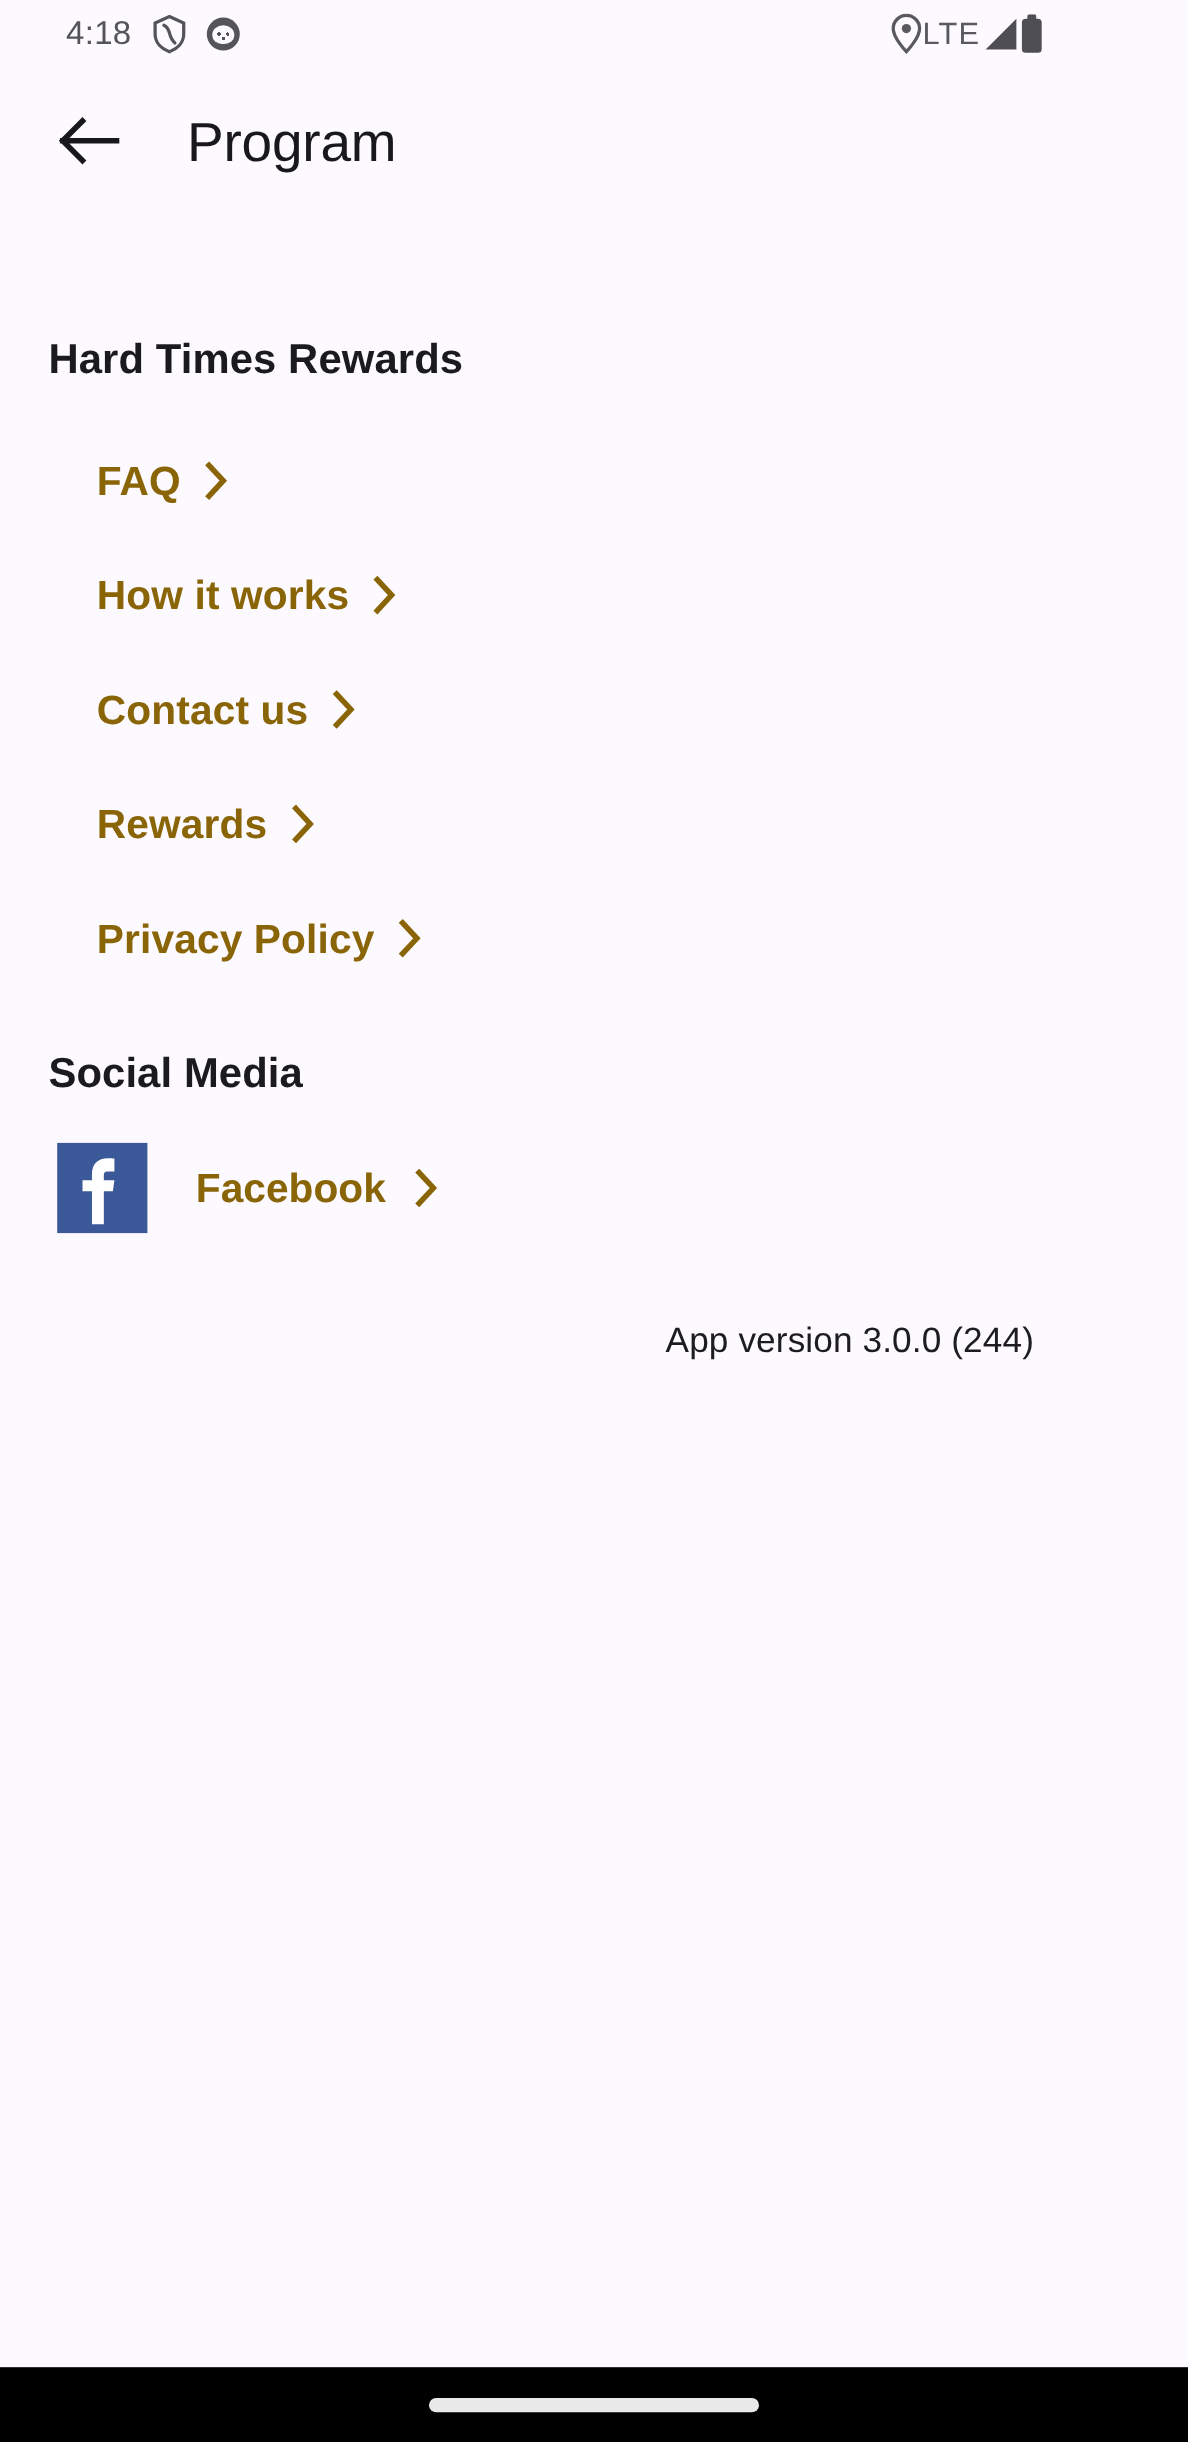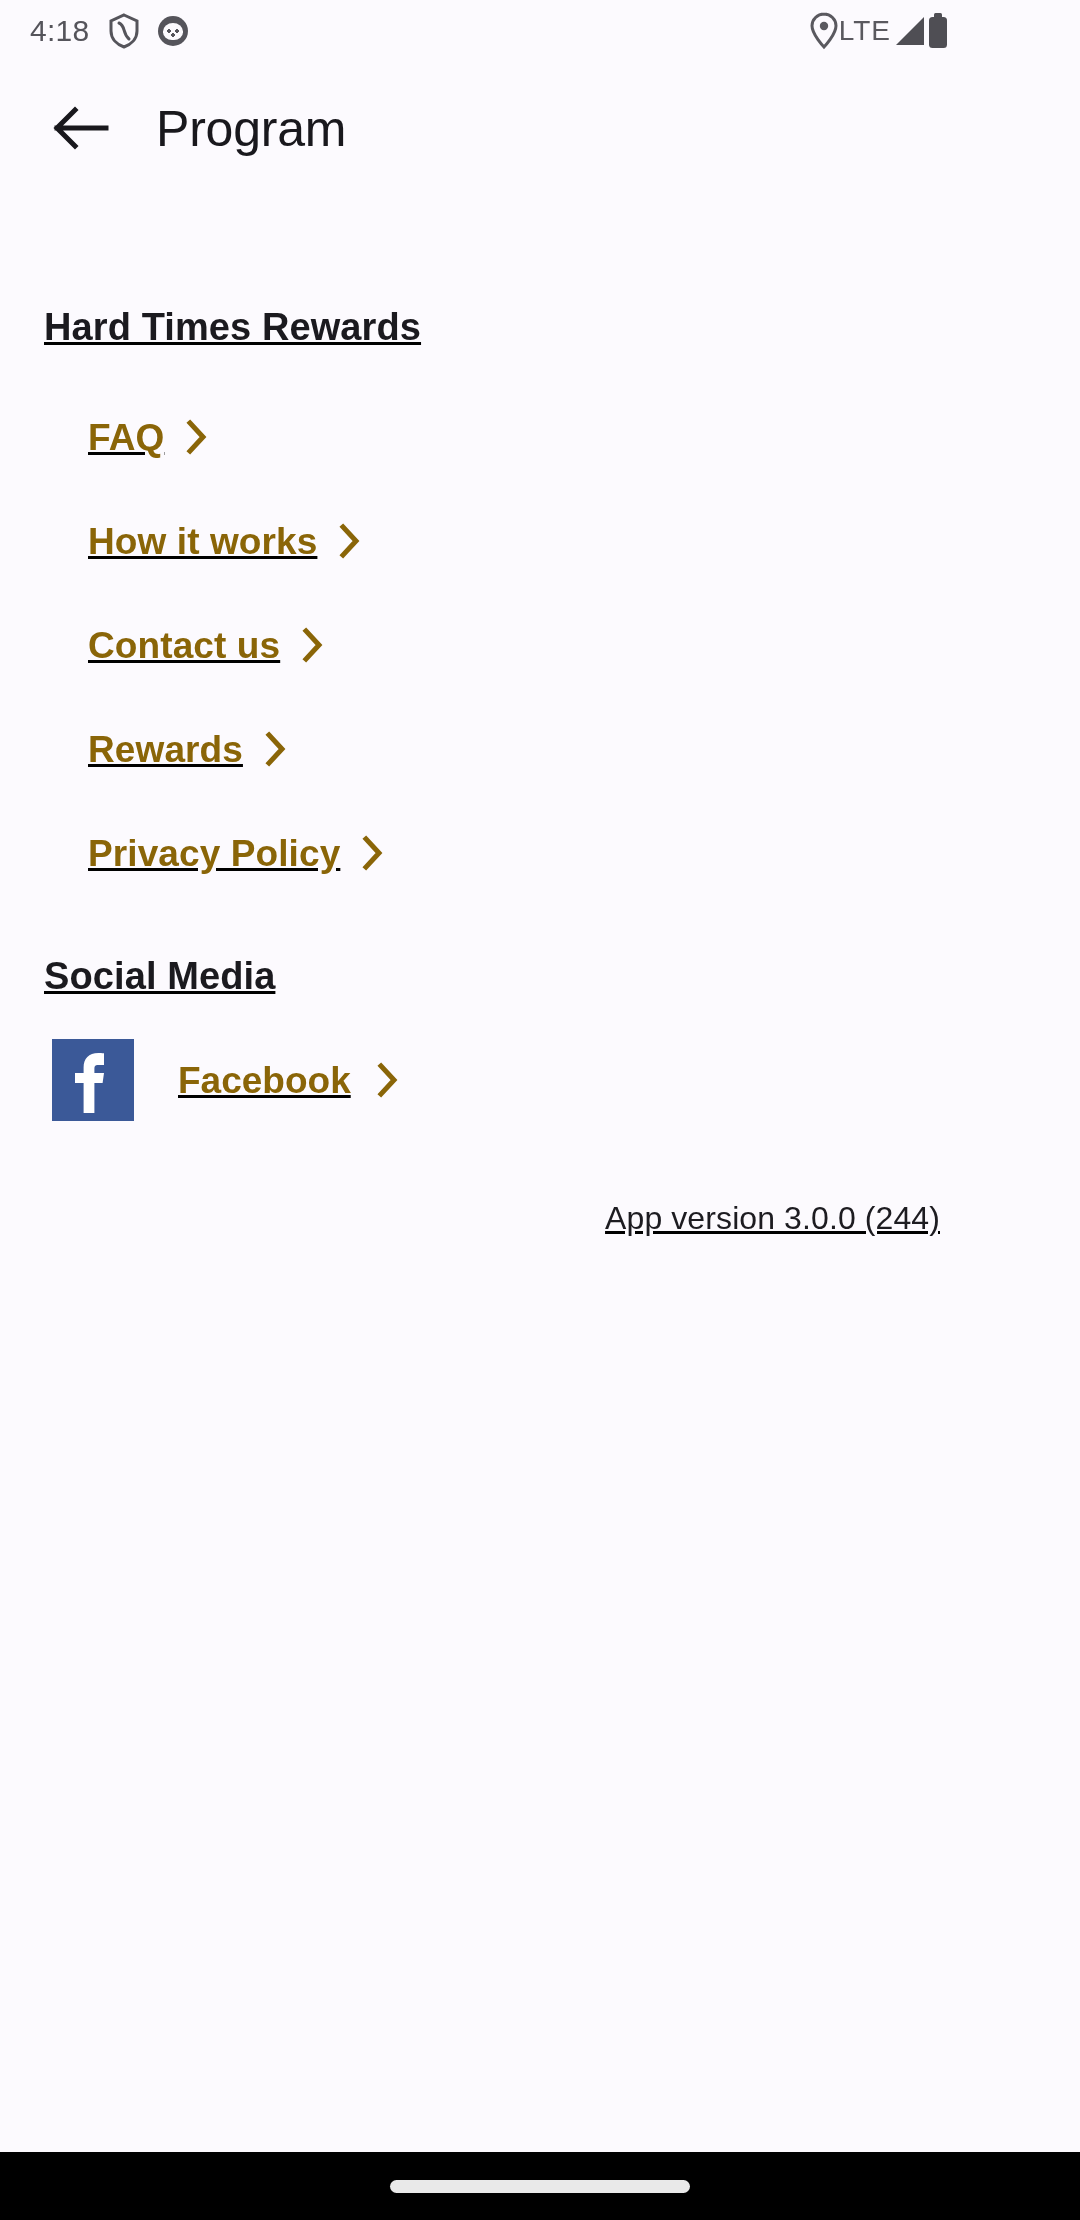--- a/index.html
+++ b/index.html
@@ -22,21 +22,21 @@
 
   
   .status-bar {
     position: absolute;
     top: 0; left: 0;
     width: 979px;
     height: 62px;
     display: flex;
     align-items: center;
     justify-content: space-between;
-    padding: 0 30px 0 30px;
+    padding: 0 30px 0 60px;
     background: #FCFAFE;
   }
   .status-left {
     display: flex;
     align-items: center;
     gap: 18px;
   }
   .status-clock {
     font-size: 30px;
     color: #55545B;
@@ -100,32 +100,31 @@
     align-items: center;
     justify-content: center;
     border: none;
     background: transparent;
     cursor: pointer;
     flex: 0 0 auto;
   }
   .page-title {
     font-size: 50px;
     color: #19181D;
-    margin-left: 38px;
+    margin-left: 52px;
     letter-spacing: -0.2px;
     line-height: 1;
     font-family: "Liberation Sans", sans-serif;
   }
 
   
   .content {
     position: absolute;
     top: 196px; left: 0;
     width: 988px;
-    text-decoration: underline;
   }
 
   .section-title {
     font-size: 38px;
     font-weight: bold;
     color: #1B1A1F;
     padding: 0 0 0 44px;
     letter-spacing: 0.1px;
   }
 

